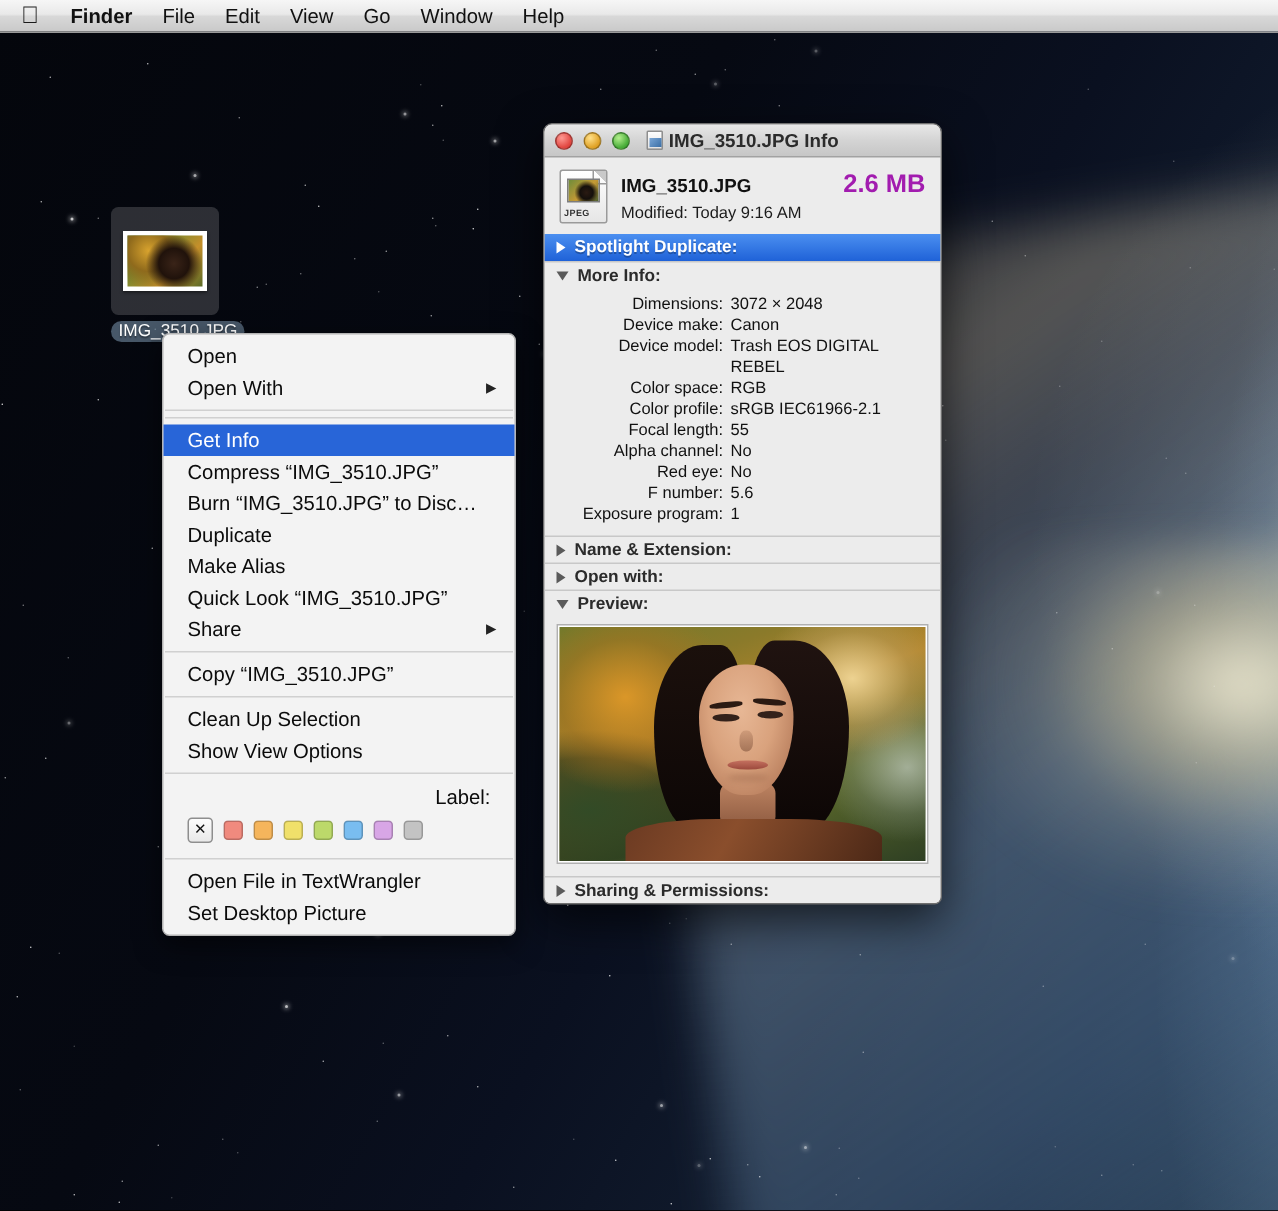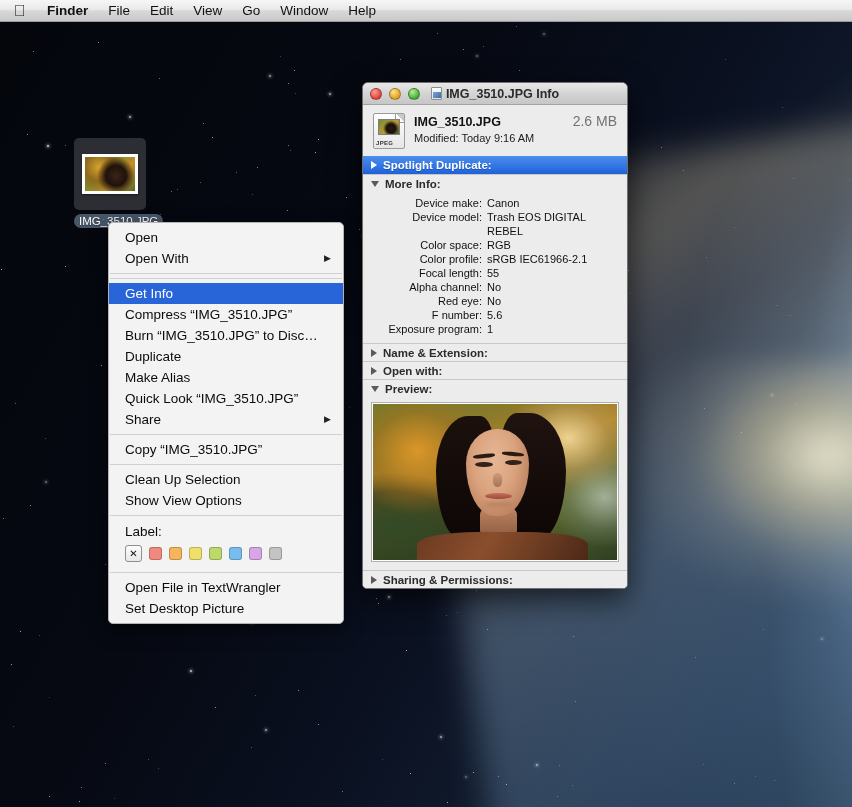--- a/index.html
+++ b/index.html
@@ -107,21 +107,21 @@
     height:21px; line-height:21px;
     padding:0 12px 0 16px;
     white-space:nowrap;
     display:flex; align-items:center; justify-content:space-between;
   }
   .ctx-item.selected { background:#2865d8; color:#fff; }
   .ctx-sep { height:1px; background:#d0d0d0; margin:4px 1px; }
   .submenu-arrow {
     font-size:9px; color:#222; line-height:21px; margin-left:10px;
   }
-  .ctx-label-row { padding:2px 2px 6px 16px; }
+  .ctx-label-row { padding:2px 16px 6px 16px;text-align:right; }
   .ctx-label-title { height:20px; line-height:20px; }
   .label-swatches { display:flex; align-items:center; gap:7px; margin-top:3px; }
   .sw {
     width:13px; height:13px; border-radius:3px; border:1px solid rgba(0,0,0,.22);
   }
   .sw-none {
     width:17px; height:17px; border-radius:3px;
     background:linear-gradient(to bottom,#fcfcfc,#e9e9e9);
     border:1px solid #8e8e8e;
     display:flex; align-items:center; justify-content:center;
@@ -189,21 +189,21 @@
       linear-gradient(135deg,#6f8c3a,#c69a35 55%,#4e6030);
     border:1px solid #7d7d7d;
   }
   .jpeg-icon .ext {
     position:absolute; left:2px; bottom:2px; font-size:6px; font-weight:bold;
     color:#333; letter-spacing:.3px;
   }
   .head-text { flex:1; min-width:0; }
   .head-row1 { display:flex; align-items:baseline; justify-content:space-between; }
   .file-name { font-size:12.5px; font-weight:bold; color:#111; }
-  .file-size { font-size:14px; font-weight:normal; color:#737373; margin-left:8px; white-space:nowrap; }
+  .file-size { font-size:17px; font-weight:bold; color:#a21caf; margin-left:8px; white-space:nowrap; }
   .modified { font-size:11px; color:#1b1b1b; margin-top:3px; }
 
   .disclosure-row {
     height:18px; display:flex; align-items:center;
     padding:0 8px;
     background:#ececec;
     border-top:1px solid #c8c8c8;
     font-size:11.5px; font-weight:bold; color:#2b2b2b;
   }
   .disclosure-row.spotlight {
@@ -620,20 +620,24 @@
     <span>Spotlight Duplicate:</span>
   </div>
 
 
   <div class="disclosure-row">
     <span class="tri down"></span>
     <span>More Info:</span>
   </div>
   <div class="more-info-body" id="more-info-body">
       <div class="mi-row">
+        <div class="mi-key">Dimensions:</div>
+        <div class="mi-val">3072 × 2048</div>
+      </div>
+      <div class="mi-row">
         <div class="mi-key">Device make:</div>
         <div class="mi-val">Canon</div>
       </div>
       <div class="mi-row">
         <div class="mi-key">Device model:</div>
         <div class="mi-val">Trash EOS DIGITAL</div>
       </div>
       <div class="mi-row">
         <div class="mi-key"></div>
         <div class="mi-val">REBEL</div>

